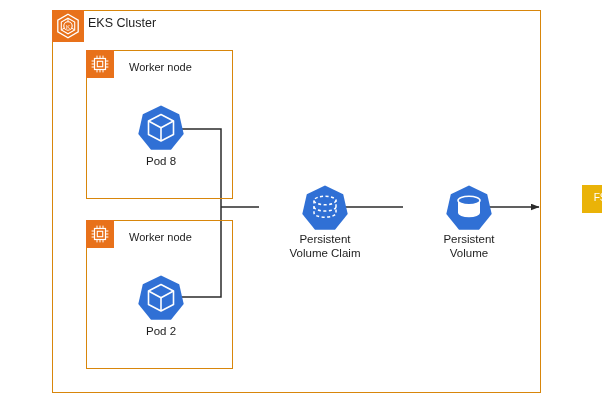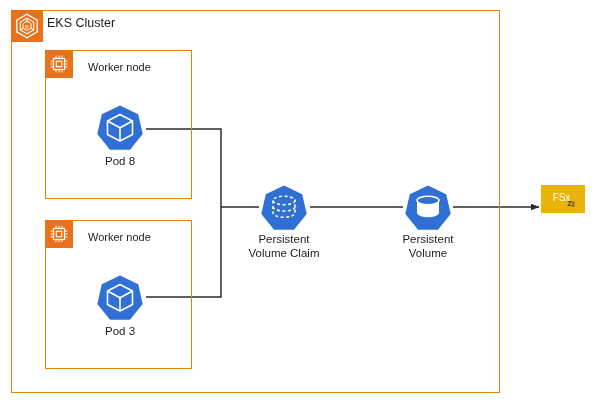--- a/index.html
+++ b/index.html
@@ -14,21 +14,21 @@
     font-family: "Liberation Sans", sans-serif;
     color: #1a1a1a;
     overflow: hidden;
   }
   #canvas {
     position: absolute;
     left: 0; top: 0;
     width: 602px;
     height: 412px;
   }
-  .abs { position: absolute; }
+  .abs { position: absolute; margin-left: 41px; }
 
   
   #eks-cluster {
     left: 11px;
     top: 10px;
     width: 489px;
     height: 383px;
     border: 1.4px solid #D8860B;
     box-sizing: border-box;
     background: transparent;
@@ -202,21 +202,21 @@
 <div class="abs k8s-icon" id="pod-2-icon">
   <svg viewBox="0 0 50 50" xmlns="http://www.w3.org/2000/svg">
     <polygon points="25,3.5 43.2,12.3 47.7,32 35,47.7 15,47.7 2.3,32 6.8,12.3" fill="#3070D5"></polygon>
     <g fill="none" stroke="#ffffff" stroke-width="1.6" stroke-linejoin="round">
       <polygon points="25,12.5 37.5,19 37.5,32.5 25,39 12.5,32.5 12.5,19"></polygon>
       <path d="M 12.5 19 L 25 25.8 L 37.5 19"></path>
       <path d="M 25 25.8 L 25 39"></path>
     </g>
   </svg>
 </div>
-<div class="abs node-caption" id="pod-2-label">Pod 3</div>
+<div class="abs node-caption" id="pod-2-label">Pod 2</div>
 
 <div class="abs k8s-icon" id="pvc-icon">
   <svg viewBox="0 0 50 50" xmlns="http://www.w3.org/2000/svg">
     <polygon points="25,3.5 43.2,12.3 47.7,32 35,47.7 15,47.7 2.3,32 6.8,12.3" fill="#3070D5"></polygon>
     <g fill="none" stroke="#ffffff" stroke-width="1.5" stroke-dasharray="3 2.4">
       <ellipse cx="25" cy="18.5" rx="11" ry="4.2"></ellipse>
       <path d="M 14 18.5 L 14 31 A 11 4.2 0 0 0 36 31 L 36 18.5"></path>
       <path d="M 14 24.8 A 11 4.2 0 0 0 36 24.8"></path>
     </g>
   </svg>

